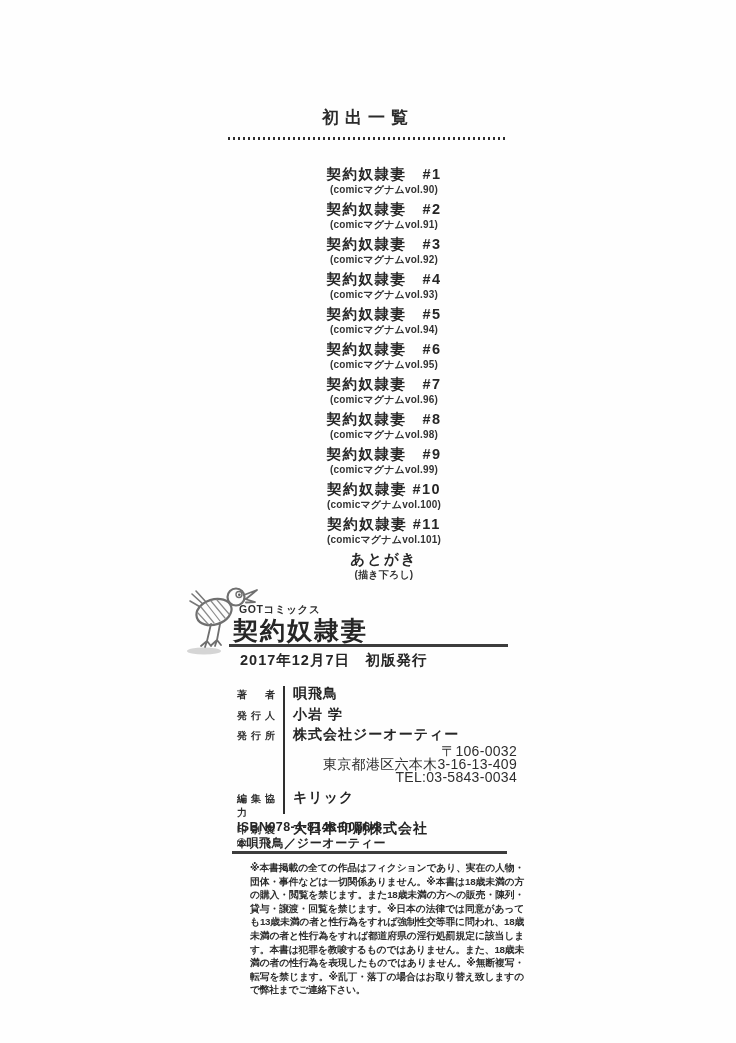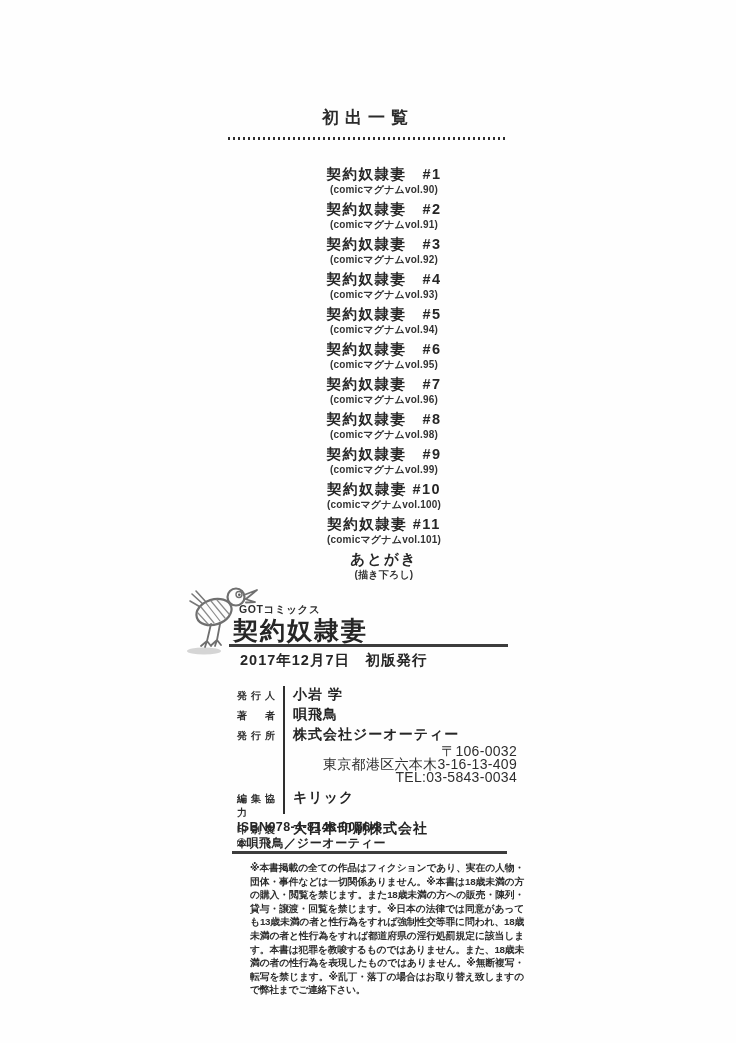--- a/index.html
+++ b/index.html
@@ -143,28 +143,28 @@
   </svg>
 
   <div class="imprint-label">GOTコミックス</div>
   <div class="book-title">契約奴隷妻</div>
   <div class="title-rule"></div>
   <div class="edition-line">2017年12月7日　初版発行</div>
 
   <div class="credits">
     <div class="credits-divider"></div>
 
+    <div class="credit-row row-author">
+      <span class="credit-label">著　者</span>
+      <span class="credit-value">唄飛鳥</span>
+    </div>
+
     <div class="credit-row row-publisher">
       <span class="credit-label">発 行 人</span>
       <span class="credit-value">小岩 学</span>
-    </div>
-
-    <div class="credit-row row-author">
-      <span class="credit-label">著　者</span>
-      <span class="credit-value">唄飛鳥</span>
     </div>
 
     <div class="credit-row row-office">
       <span class="credit-label">発 行 所</span>
       <span class="credit-value">株式会社ジーオーティー</span>
     </div>
     <div class="credit-sub">
       <div class="credit-subline">〒106-0032</div>
       <div class="credit-subline">東京都港区六本木3-16-13-409</div>
       <div class="credit-subline">TEL:03-5843-0034</div>

